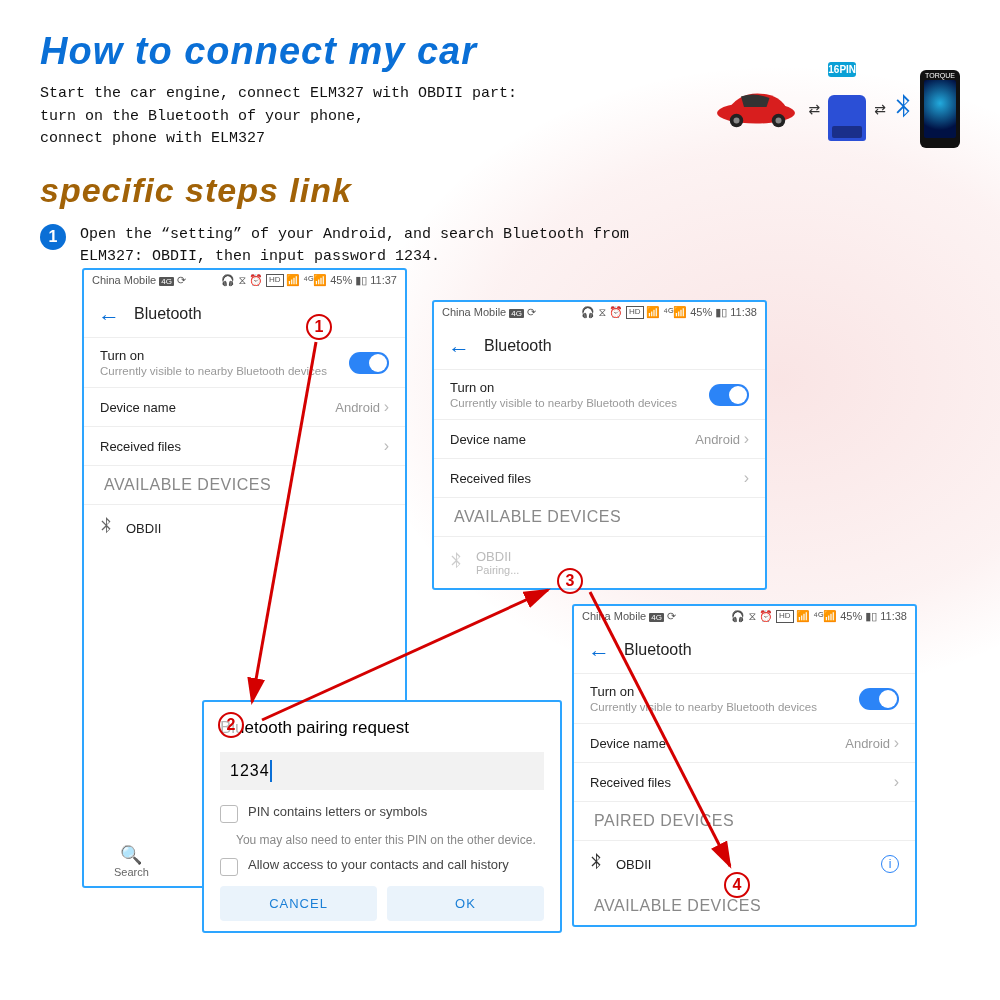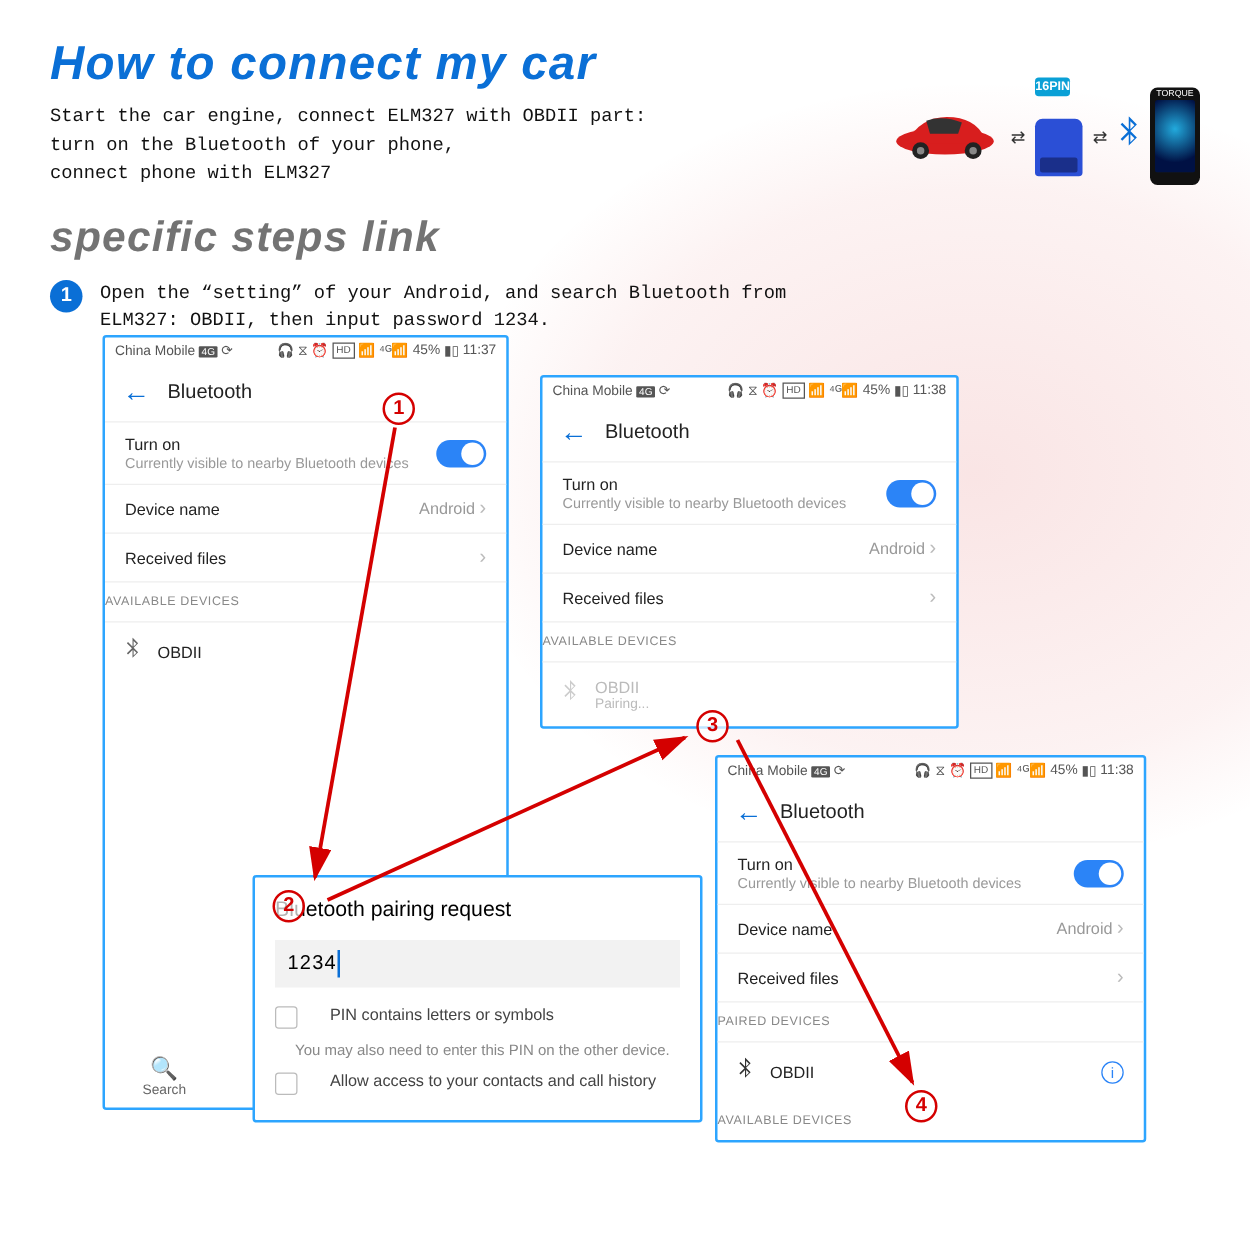--- a/index.html
+++ b/index.html
@@ -24,21 +24,21 @@
     font-family: "Courier New", monospace;
     font-size: 15px;
     color: #111;
     padding: 10px 0 0 40px;
     line-height: 1.5;
   }
   .sub-title {
     font-family: Arial Black, Arial, sans-serif;
     font-weight: 900;
     font-style: italic;
-    color: #737373;
+    color: #a16207;
     font-size: 34px;
     letter-spacing: 1px;
     padding: 20px 0 0 40px;
   }
   .step-row {
     display: flex;
     align-items: flex-start;
     padding: 14px 0 0 40px;
     gap: 14px;
   }
@@ -98,21 +98,21 @@
     padding: 10px 16px;
     border-bottom: 1px solid #eee;
     display:flex; justify-content:space-between; align-items:center;
   }
   .row .sub { color:#999; font-size:11.5px; display:block; margin-top:2px; }
   .toggle {
     width: 40px; height: 22px; background:#2b84f7; border-radius:11px; position:relative;
   }
   .toggle::after{content:"";position:absolute;right:2px;top:2px;width:18px;height:18px;background:#fff;border-radius:50%;}
   .chevron { color:#bbb; font-size:16px; }
-  .section-label { padding:10px 0; color:#888; font-size:10px; letter-spacing:0.5px; border-bottom:1px solid #eee; }
+  .section-label { padding:10px 20px; color:#888; font-size:16px; letter-spacing:0.5px; border-bottom:1px solid #eee; }
   .device-row { display:flex; align-items:center; gap:14px; padding:12px 16px; }
   .device-row .bt { color:#888; font-size:16px; }
   .device-row.paired .bt { color:#333; }
   .info-icon { margin-left:auto; color:#2b84f7; font-size:16px; border:1.5px solid #2b84f7; width:18px;height:18px;border-radius:50%;display:flex;align-items:center;justify-content:center;font-size:12px;}
 
   .phone1 { top: 268px; left: 82px; height: 620px; }
   .phone3 { top: 300px; left: 432px; width: 335px; }
   .phone4 { top: 604px; left: 572px; width: 345px; }
 
   .dialog {
@@ -124,21 +124,21 @@
     border-radius: 3px;
     padding: 16px 16px 10px 16px;
     font-size:13px;
   }
   .dialog-title { font-size:17px; font-weight:500; margin-bottom:14px; }
   .pin-field {
     background:#f2f2f2; padding:10px; font-size:16px; letter-spacing:1px;
     margin-bottom:14px; position:relative;
   }
   .pin-field::after{content:"";position:absolute; left:50px; top:8px; bottom:8px; width:1.5px; background:#0a6fd6;}
-  .checkbox-row { display:flex; align-items:flex-start; gap:26px; margin:10px 0; color:#444; }
+  .checkbox-row { display:flex; align-items:flex-start; gap:10px; margin:10px 0; color:#444; }
   .checkbox { width:18px;height:18px;border:1.5px solid #bbb;border-radius:3px;flex-shrink:0; margin-top:1px;}
   .hint { color:#888; font-size:12px; margin:4px 0 10px 16px; }
   .dialog-btns { display:flex; gap:10px; margin-top:10px; }
   .dialog-btn {
     flex:1; background:#eaf3fb; color:#1b7fd6;
     text-align:center; padding:10px; border-radius:4px;
     font-weight:500; letter-spacing:1px;
   }
 
   .bottom-nav {
@@ -324,20 +324,24 @@
   <div class="pin-field">1234</div>
   <div class="checkbox-row">
     <div class="checkbox"></div>
     <span>PIN contains letters or symbols</span>
   </div>
   <div class="hint">You may also need to enter this PIN on the other device.</div>
   <div class="checkbox-row">
     <div class="checkbox"></div>
     <span>Allow access to your contacts and call history</span>
   </div>
+  <div class="dialog-btns">
+    <div class="dialog-btn">CANCEL</div>
+    <div class="dialog-btn">OK</div>
+  </div>
 </div>
 
 <div class="marker" style="top:314px; left:306px">1</div>
 <div class="marker" style="top:712px; left:218px">2</div>
 <div class="marker" style="top:568px; left:557px">3</div>
 <div class="marker" style="top:872px; left:724px">4</div>
 
 <svg class="arrow" style="top:0;left:0" width="1000" height="1000">
   <defs>
       <marker id="ah" markerWidth="10" markerHeight="10" refX="8" refY="3" orient="auto">

